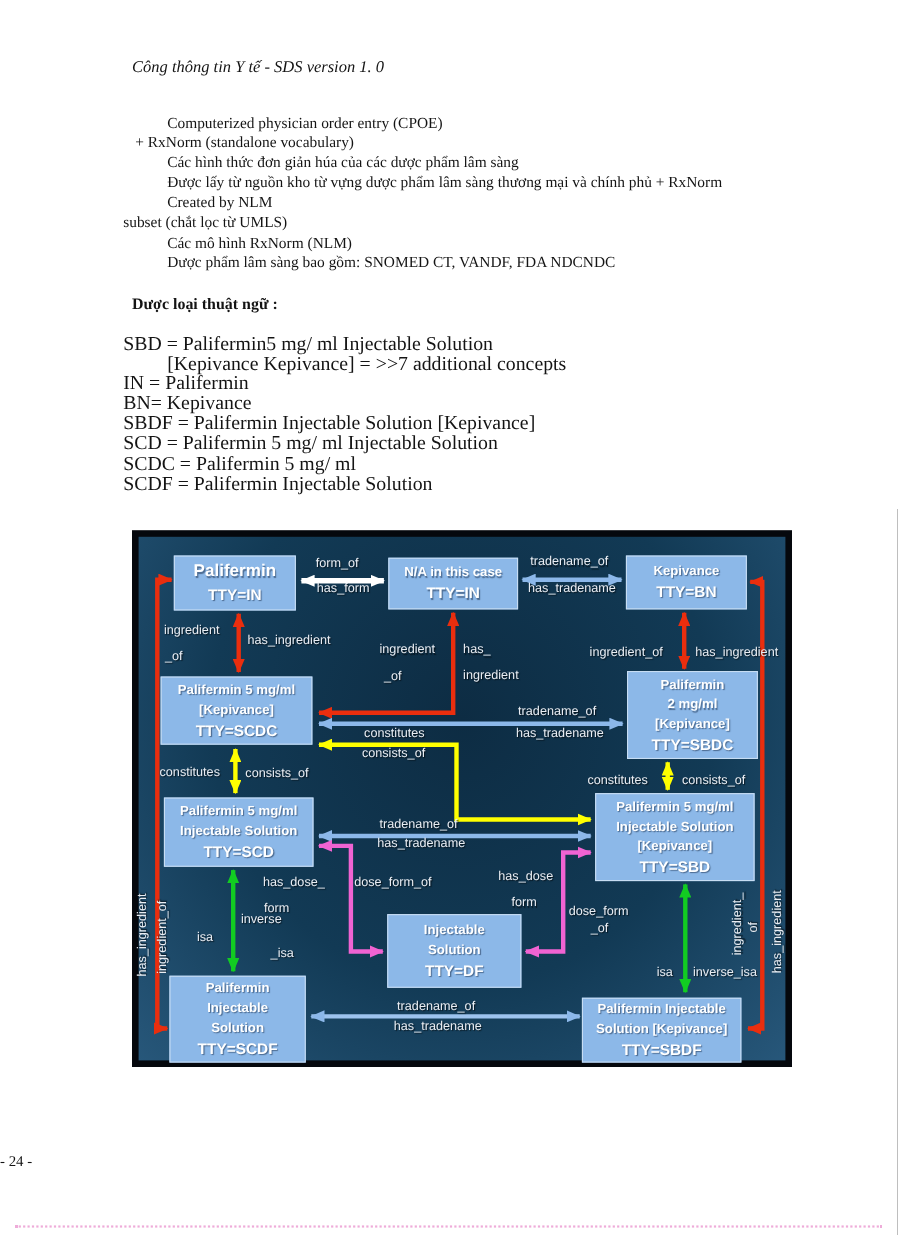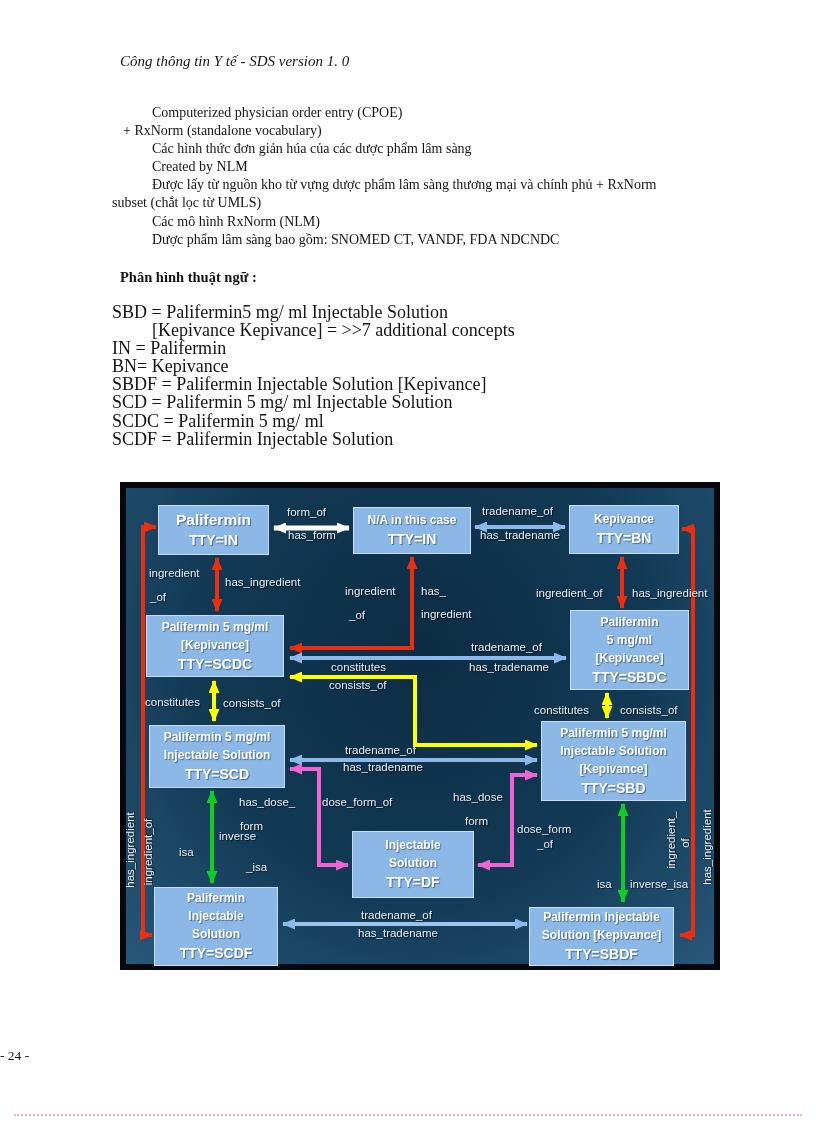--- a/index.html
+++ b/index.html
@@ -47,28 +47,28 @@
 <body>
 
 <div id="page">
 
   <div id="doc-header" class="abs">Công thông tin Y tế - SDS version 1. 0</div>
 
   <div id="intro" class="abs">
     <div class="tline ind40">Computerized  physician  order entry (CPOE)</div>
     <div class="tline ind11">+ RxNorm (standalone vocabulary)</div>
     <div class="tline ind40">Các hình thức đơn giản húa của các dược phẩm lâm sàng</div>
+    <div class="tline ind40">Được lấy từ nguồn kho từ vựng dược phẩm lâm sàng thương mại và chính phủ  + RxNorm</div>
     <div class="tline ind40">Created by NLM</div>
-    <div class="tline ind40">Được lấy từ nguồn kho từ vựng dược phẩm lâm sàng thương mại và chính phủ  + RxNorm</div>
     <div class="tline ind0">subset (chắt lọc từ UMLS)</div>
     <div class="tline ind40">Các mô hình  RxNorm (NLM)</div>
     <div class="tline ind40">Dược phẩm lâm sàng bao gồm:  SNOMED CT, VANDF, FDA NDCNDC</div>
   </div>
 
-  <div id="terms-heading" class="abs">Phân hình thuật ngữ :</div>
+  <div id="terms-heading" class="abs">Dược loại thuật ngữ :</div>
 
   <div id="terms" class="abs">
     <div class="tline ind0">SBD = Palifermin5  mg/ ml Injectable Solution</div>
     <div class="tline ind40">[Kepivance Kepivance]  = &gt;&gt;7 additional  concepts</div>
     <div class="tline ind0">IN = Palifermin</div>
     <div class="tline ind0">BN= Kepivance</div>
     <div class="tline ind0">SBDF  = Palifermin  Injectable Solution  [Kepivance]</div>
     <div class="tline ind0">SCD = Palifermin  5 mg/ ml Injectable  Solution</div>
     <div class="tline ind0">SCDC = Palifermin  5 mg/ ml</div>
     <div class="tline ind0">SCDF = Palifermin  Injectable Solution</div>
@@ -129,21 +129,21 @@
       <div class="line">Kepivance</div>
       <div class="tty">TTY=BN</div>
     </div>
     <div class="node" id="node-scdc">
       <div class="line">Palifermin 5 mg/ml</div>
       <div class="line">[Kepivance]</div>
       <div class="tty">TTY=SCDC</div>
     </div>
     <div class="node" id="node-sbdc">
       <div class="line">Palifermin</div>
-      <div class="line">5 mg/ml</div>
+      <div class="line">2 mg/ml</div>
       <div class="line">[Kepivance]</div>
       <div class="tty">TTY=SBDC</div>
     </div>
     <div class="node" id="node-scd">
       <div class="line">Palifermin 5 mg/ml</div>
       <div class="line">Injectable Solution</div>
       <div class="tty">TTY=SCD</div>
     </div>
     <div class="node" id="node-sbd">
       <div class="line">Palifermin 5 mg/ml</div>

